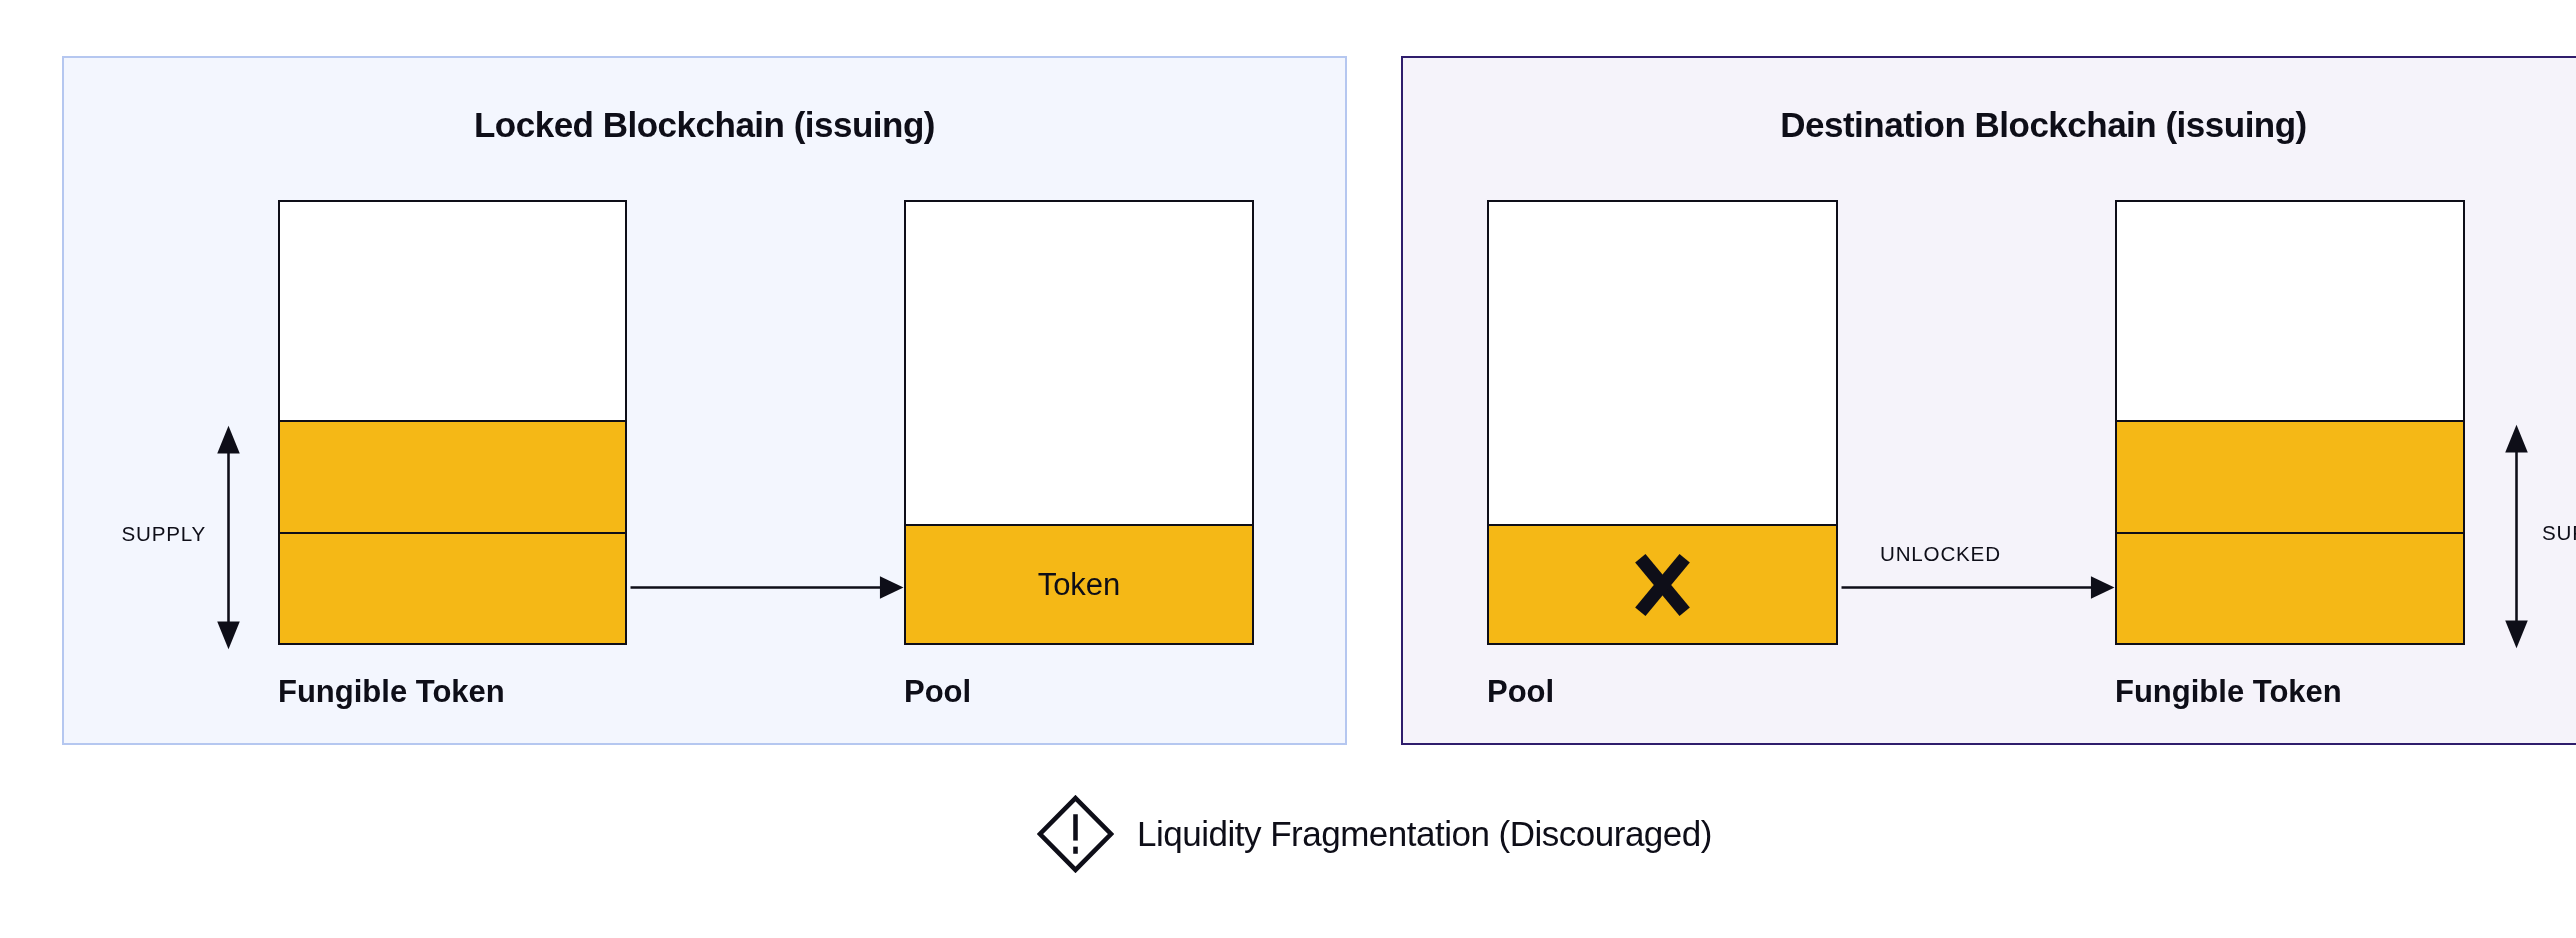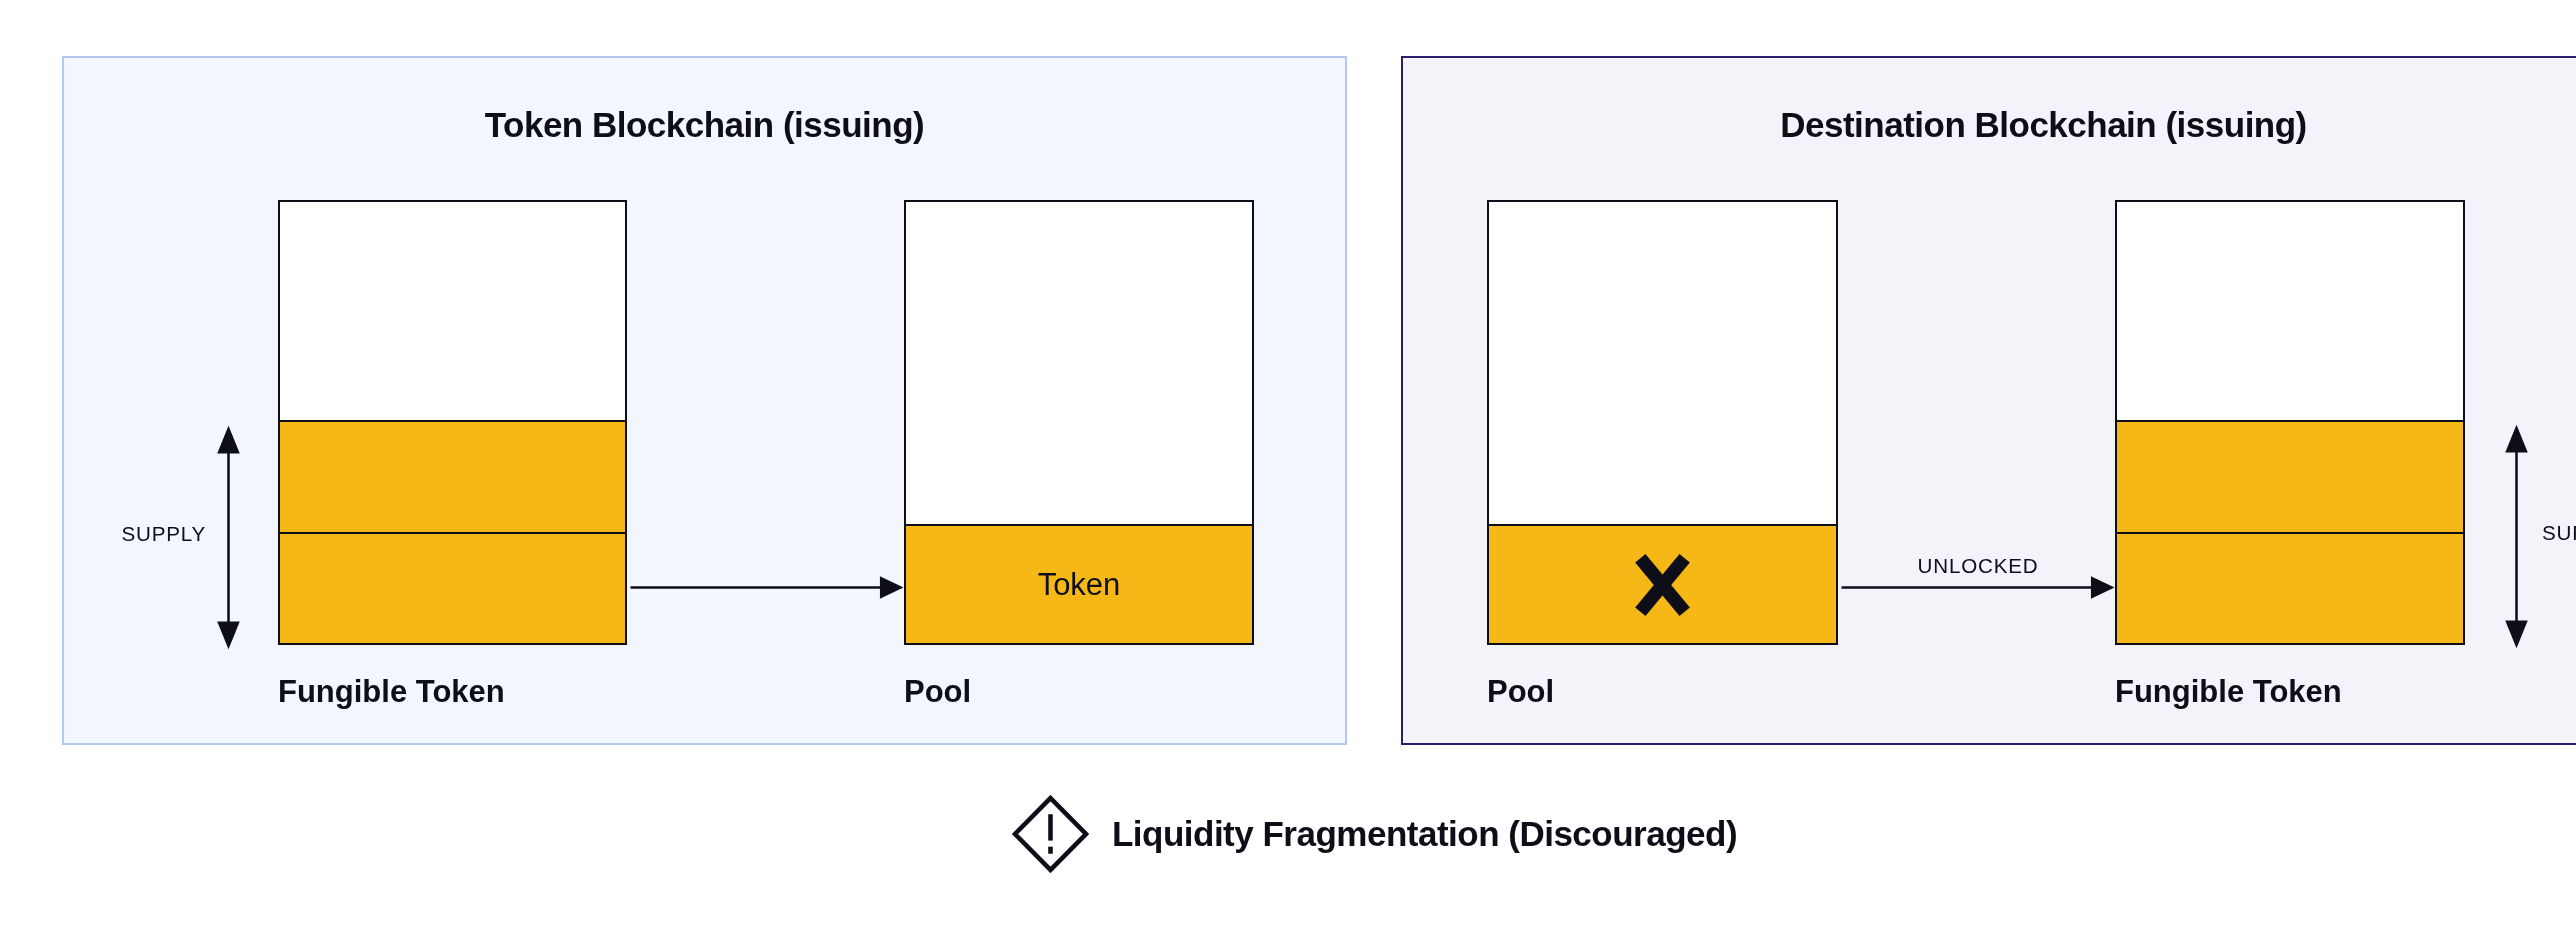--- a/index.html
+++ b/index.html
@@ -41,29 +41,29 @@
   .v-arrow{position:absolute;width:41px;height:227px;color:var(--ink);}
   .h-arrow{position:absolute;width:275px;height:39px;color:var(--ink);}
   .small-caps-label{position:absolute;font-size:20.6px;font-weight:400;letter-spacing:0.8px;
     color:var(--ink);line-height:27px;white-space:nowrap;}
   .x-icon{width:61px;height:66px;color:var(--ink);}
 
   
   .caption{position:absolute;left:0;right:0;top:795px;display:flex;align-items:center;
     justify-content:center;gap:23px;}
   .caption-icon{width:77px;height:78px;color:var(--ink);}
-  .caption-text{font-size:35px;font-weight:700;letter-spacing:-0.5px;color:var(--ink);}
+  .caption-text{font-size:35px;font-weight:400;letter-spacing:-0.5px;color:var(--ink);}
 </style>
 </head>
 <body>
 
 <div class="page">
 
   <section class="panel panel-source">
-    <h2 class="panel-title">Token Blockchain (issuing)</h2>
+    <h2 class="panel-title">Locked Blockchain (issuing)</h2>
 
     <div class="small-caps-label" style="left:13px;top:462px;width:129px;text-align:right;">SUPPLY</div>
     <svg class="v-arrow" style="left:144px;top:366px;" viewBox="0 0 80 440" aria-hidden="true">
       <line x1="40" y1="30" x2="40" y2="410" stroke="currentColor" stroke-width="5"></line>
       <polygon points="40,2 18,56 62,56" fill="currentColor"></polygon>
       <polygon points="40,438 18,384 62,384" fill="currentColor"></polygon>
     </svg>
 
     <div class="bar" style="left:214px;">
       <div class="seg-white"></div>
@@ -93,21 +93,21 @@
     <div class="bar" style="left:84px;top:142px;width:351px;">
       <div class="seg-white"></div>
       <div class="seg-orange seg-pool">
         <svg class="x-icon" viewBox="0 0 118 128" aria-hidden="true">
           <line x1="16" y1="12" x2="102" y2="116" stroke="currentColor" stroke-width="26"></line>
           <line x1="102" y1="12" x2="16" y2="116" stroke="currentColor" stroke-width="26"></line>
         </svg>
       </div>
     </div>
 
-    <div class="small-caps-label" style="left:477px;top:482px;width:196px;text-align:center;margin-top:12px;">UNLOCKED</div>
+    <div class="small-caps-label" style="left:477px;top:482px;width:196px;text-align:left;">UNLOCKED</div>
     <svg class="h-arrow" style="left:437px;top:510px;width:275px;" viewBox="0 0 534 76" aria-hidden="true">
       <line x1="2" y1="38" x2="492" y2="38" stroke="currentColor" stroke-width="5"></line>
       <polygon points="534,38 488,16 488,60" fill="currentColor"></polygon>
     </svg>
 
     <div class="bar" style="left:712px;top:142px;width:350px;">
       <div class="seg-white"></div>
       <div class="seg-orange seg-upper"></div>
       <div class="seg-orange seg-lower"></div>
     </div>

